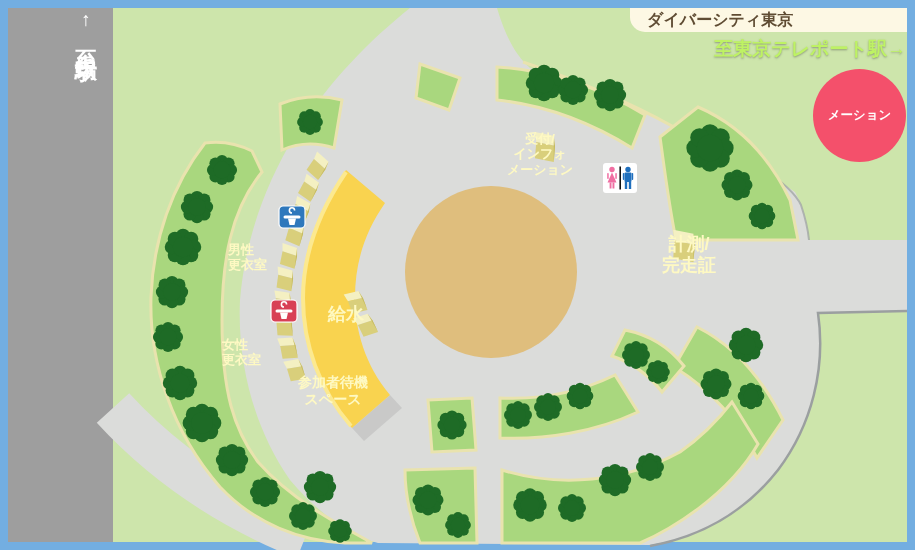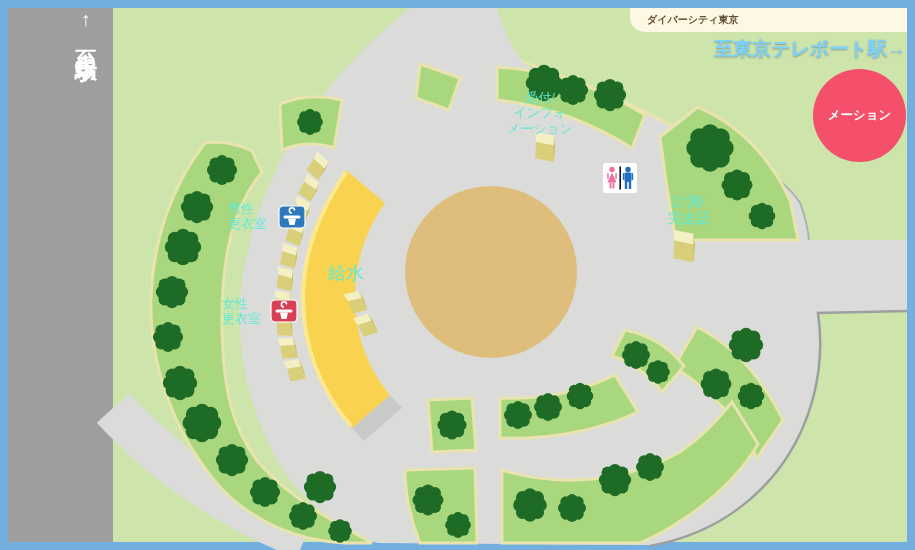--- a/index.html
+++ b/index.html
@@ -1,43 +1,43 @@
 <!DOCTYPE html>
 <html><head>
 <meta charset="utf-8">
 <style>
   html,body{margin:0;padding:0;background:#444;}
   #stage{position:relative;width:915px;height:550px;overflow:hidden;
          font-family:"Liberation Sans","DejaVu Sans",sans-serif;}
   #stage svg{position:absolute;left:0;top:0;}
-  .lbl{position:absolute;color:#5eead4;font-weight:normal;white-space:pre-line;
-       line-height:1.18;font-size:13px;}
+  .lbl{position:absolute;color:#fef9c3;font-weight:bold;white-space:pre-line;
+       line-height:1.18;font-size:13px;margin-top:41px;}
   .lbl.center{text-align:center;}
   .lbl.right{text-align:left;}
   #daiba-station{position:absolute;left:66px;top:10px;width:40px;height:170px;
        display:flex;flex-direction:column;align-items:center;color:#fff;}
   #daiba-arrow{font-size:19px;line-height:20px;font-weight:bold;}
   #daiba-text{writing-mode:vertical-rl;text-orientation:upright;
        font-size:22px;font-weight:bold;letter-spacing:4px;margin-top:2px;}
   #divercity-bar{position:absolute;left:630px;top:8px;width:277px;height:24px;
        background:#fdf8e4;border-radius:0 0 0 15px;display:flex;align-items:center;}
-  #divercity-bar span{margin-left:17px;font-size:10px;font-weight:bold;color:#5f4c33;}
+  #divercity-bar span{margin-left:17px;font-size:16px;font-weight:bold;color:#5f4c33;}
   #teleport-label{position:absolute;left:690px;top:36px;width:216px;text-align:right;
-       color:#7dd3fc;font-size:19px;font-weight:bold;
+       color:#bef264;font-size:19px;font-weight:bold;
        text-shadow:0 1px 2px rgba(90,90,90,.55);}
   #gundam-circle{position:absolute;left:813px;top:69px;width:93px;height:93px;
        border-radius:50%;background:#f4506b;display:flex;align-items:center;
        justify-content:center;}
   #gundam-circle span{color:#fff;font-size:12.5px;font-weight:bold;white-space:nowrap;}
   #reception-label{left:498px;top:90px;width:84px;}
   #mens-label{left:228px;top:201px;width:50px;}
   #womens-label{left:222px;top:296px;width:48px;}
   #water-label{left:328px;top:263px;width:46px;font-size:18px;}
   #waiting-label{left:283px;top:333px;width:100px;font-size:14px;}
-  #timing-label{left:660px;top:193px;width:58px;font-size:14px;}
+  #timing-label{left:660px;top:193px;width:58px;font-size:18px;}
 </style>
 </head>
 <body>
 
 <div id="stage">
 
 <svg width="915" height="550" viewBox="0 0 915 550">
   <defs>
     <g id="tree">
       <circle cx="0" cy="-13" r="8.5"></circle>
@@ -231,16 +231,18 @@
 </div>
 
 <div class="lbl center" id="reception-label">受付/
 インフォ
 メーション</div>
 <div class="lbl right" id="mens-label">男性
 更衣室</div>
 <div class="lbl right" id="womens-label">女性
 更衣室</div>
 <div class="lbl" id="water-label">給水</div>
+<div class="lbl center" id="waiting-label">参加者待機
+スペース</div>
 <div class="lbl center" id="timing-label">計測/
 完走証</div>
 
 </div>
 
 </body></html>

